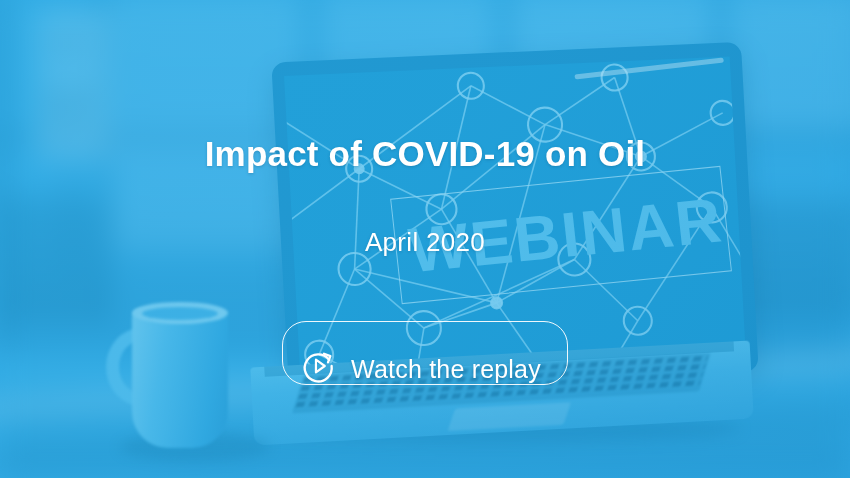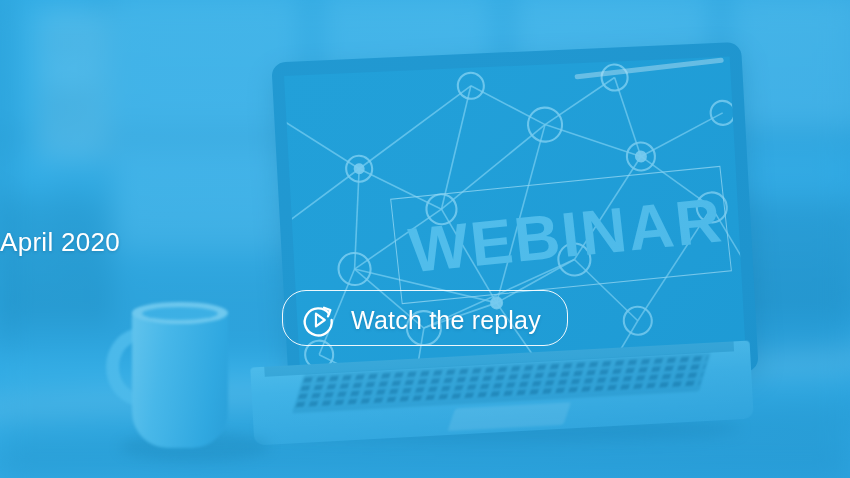--- a/index.html
+++ b/index.html
@@ -160,37 +160,38 @@
     position:absolute;left:0;right:0;top:108px;
     text-align:center;color:#ffffff;
     font-size:35px;font-weight:bold;line-height:1.32;
     letter-spacing:.2px;
     text-shadow:0 1px 3px rgba(12,80,120,.30);
     padding:0 90px;
   }
   .title .l2{display:block;}
   .date{
     position:absolute;left:0;right:0;top:227px;
-    text-align:left;color:#ffffff;
+    text-align:center;color:#ffffff;
     font-size:26px;font-weight:normal;letter-spacing:.3px;
     text-shadow:0 1px 3px rgba(12,80,120,.30);
   }
 
   .cta-wrap{
     position:absolute;left:0;right:0;top:290px;
     display:flex;justify-content:center;
   }
   .cta{
-    display:inline-flex;align-items:center;gap:14px;
-    height:50px;padding:4px 26px 0 18px;
+    display:inline-flex;align-items:flex-end;gap:14px;
+    height:50px;padding:12px 26px 0 18px;
     border:1.8px solid rgba(255,255,255,.92);
     border-radius:24px;
     background:transparent;
     cursor:pointer;
     text-decoration:none;
+    margin-top:31px;
   }
   .cta-label{
     color:#ffffff;font-size:25px;font-weight:normal;letter-spacing:.2px;
     text-shadow:0 1px 3px rgba(12,80,120,.28);
     white-space:nowrap;
   }
   .replay-icon{width:36px;height:36px;display:block;flex:0 0 36px;}
 </style>
 </head>
 <body>
@@ -316,20 +317,21 @@
     <div class="mug-body"></div>
     <div class="mug-rim"></div>
     <div class="mug-inner"></div>
   </div>
 
   <div class="wash"></div>
 
   <div class="content">
 
     <h1 class="title">
+      <span>Impact of COVID-19 on Oil</span>
     </h1>
 
     <div class="date">April 2020</div>
 
     <div class="cta-wrap">
       <a class="cta" href="#">
         <svg class="replay-icon" viewBox="0 0 40 40">
           <path d="M31.2 13.2 A15 15 0 1 0 34 20" fill="none" stroke="#ffffff" stroke-width="2.6" stroke-linecap="round"></path>
           <path d="M25.6 6.4 L32.6 9.0 L30.0 16.0" fill="none" stroke="#ffffff" stroke-width="2.6" stroke-linecap="round" stroke-linejoin="round"></path>
           <path d="M16.6 13.0 L26.4 20.0 L16.6 27.0 Z" fill="none" stroke="#ffffff" stroke-width="2.4" stroke-linejoin="round"></path>

